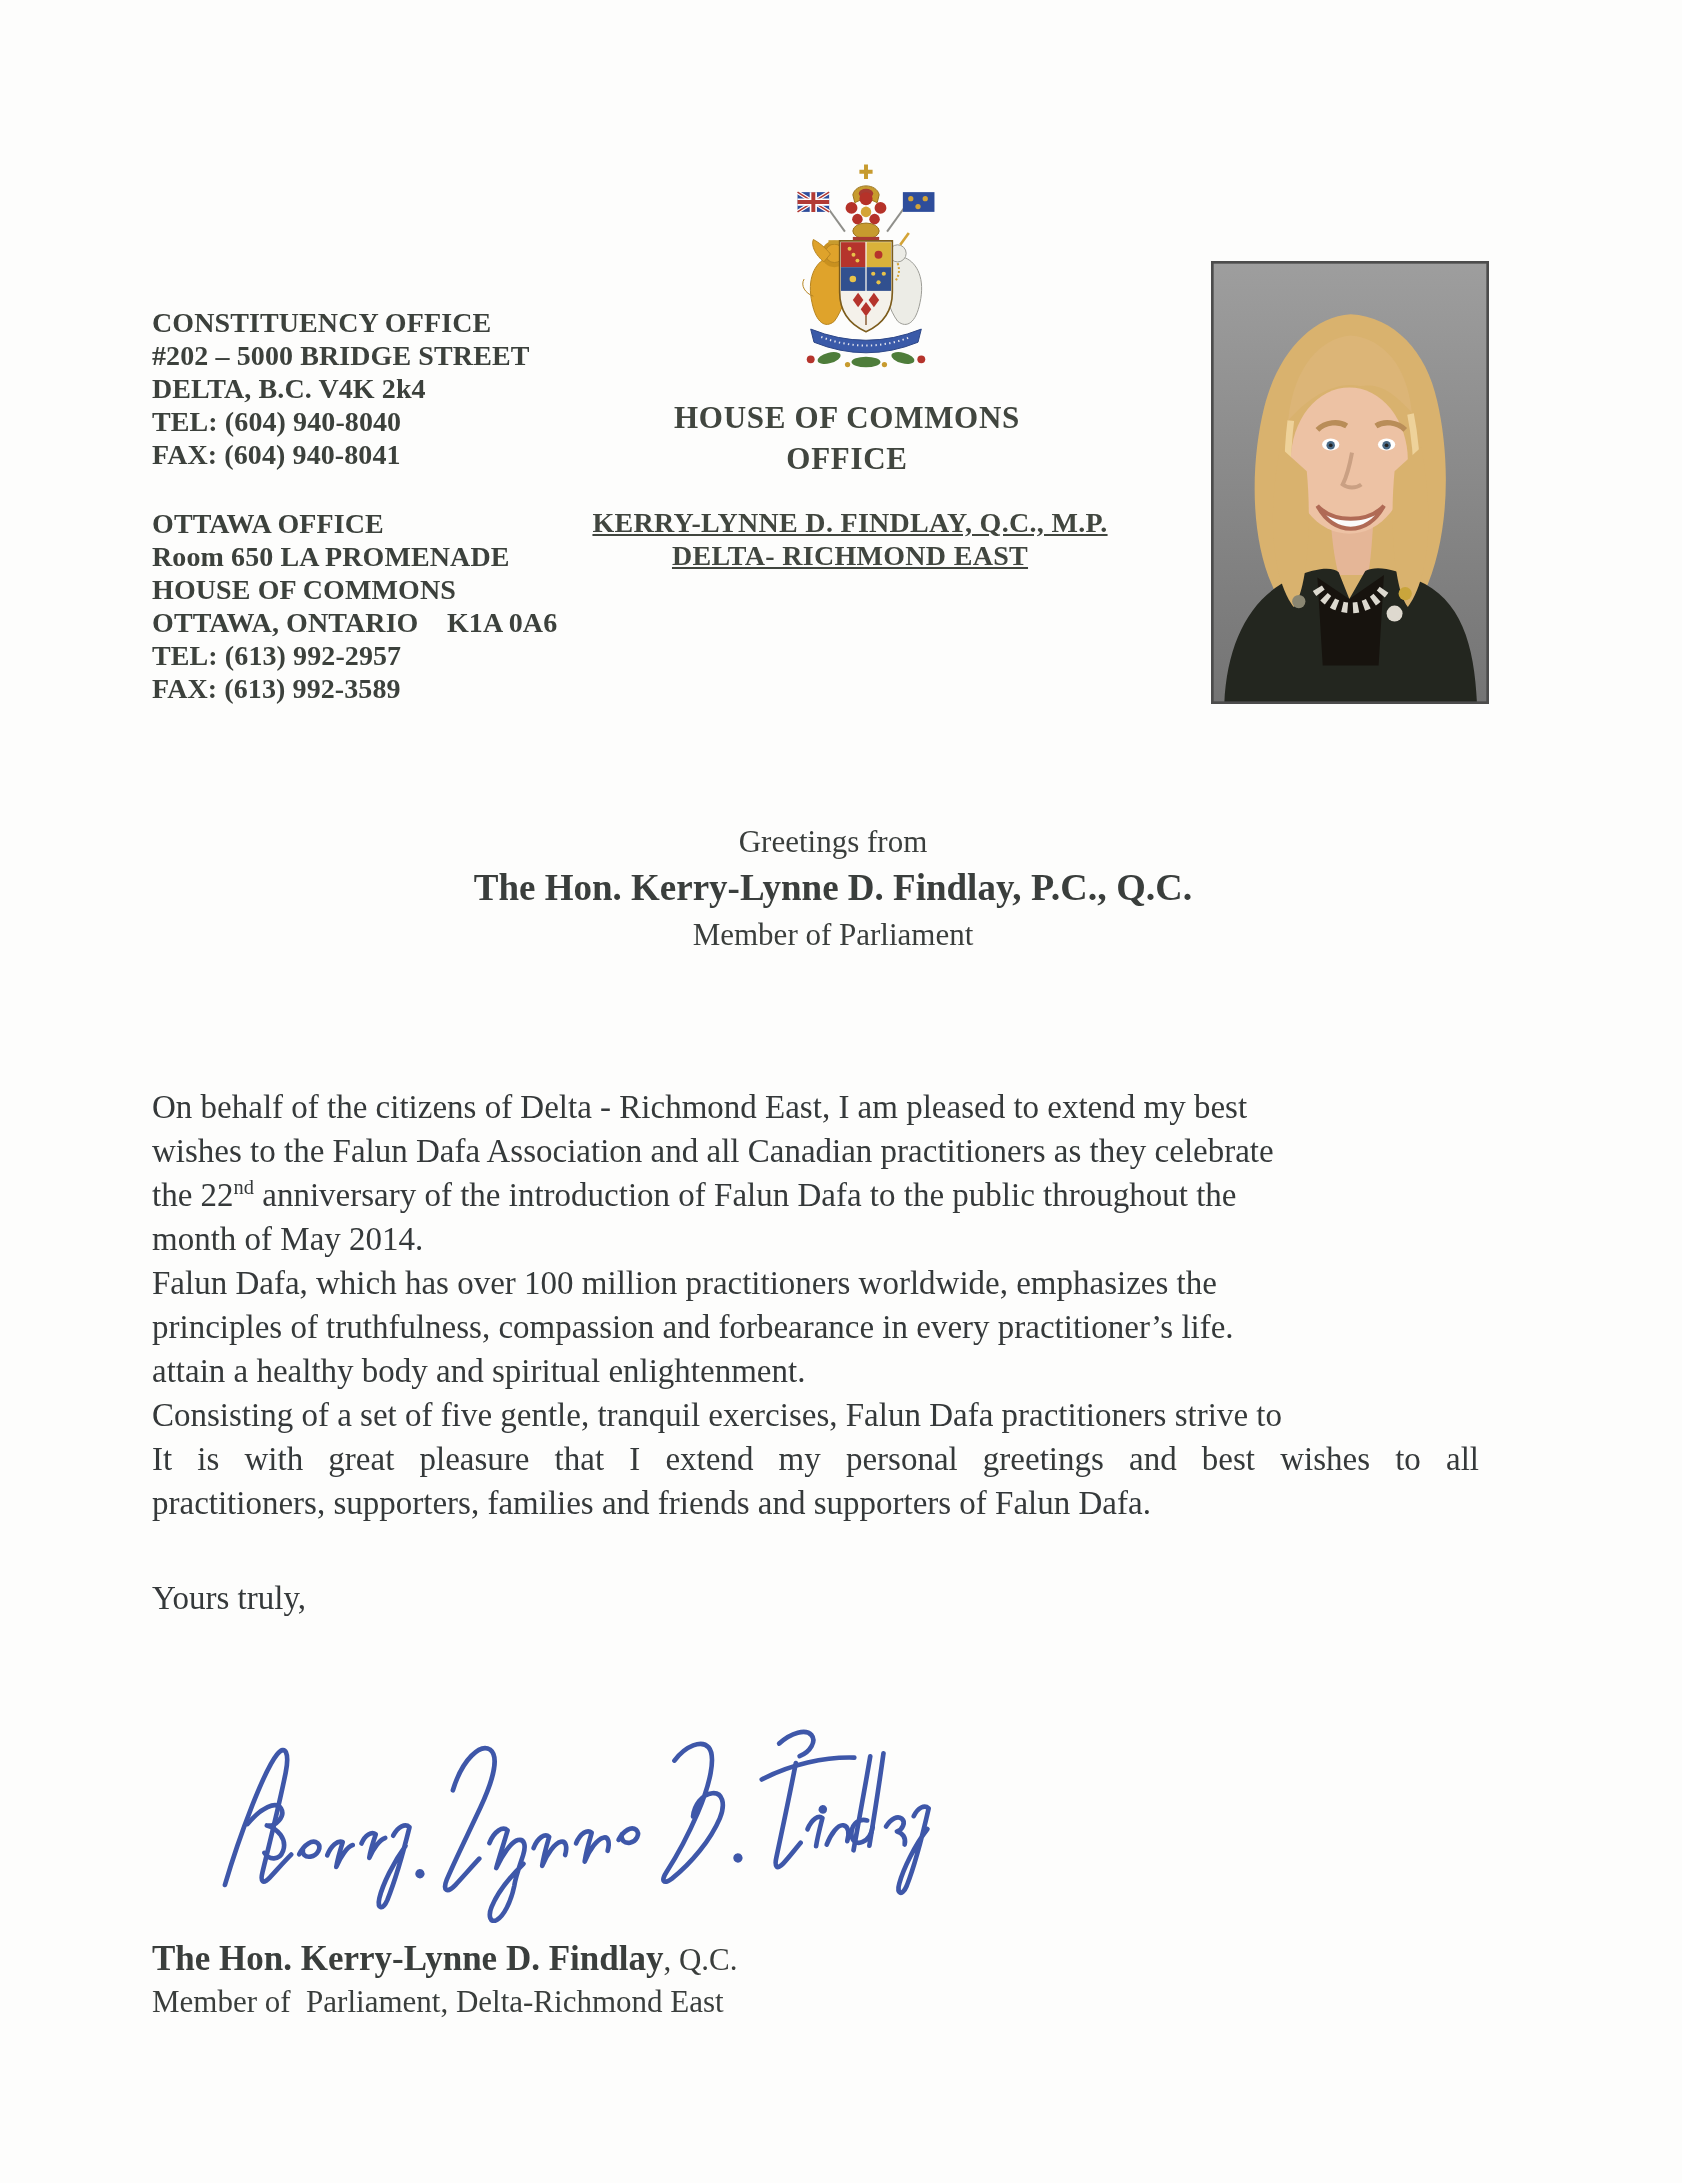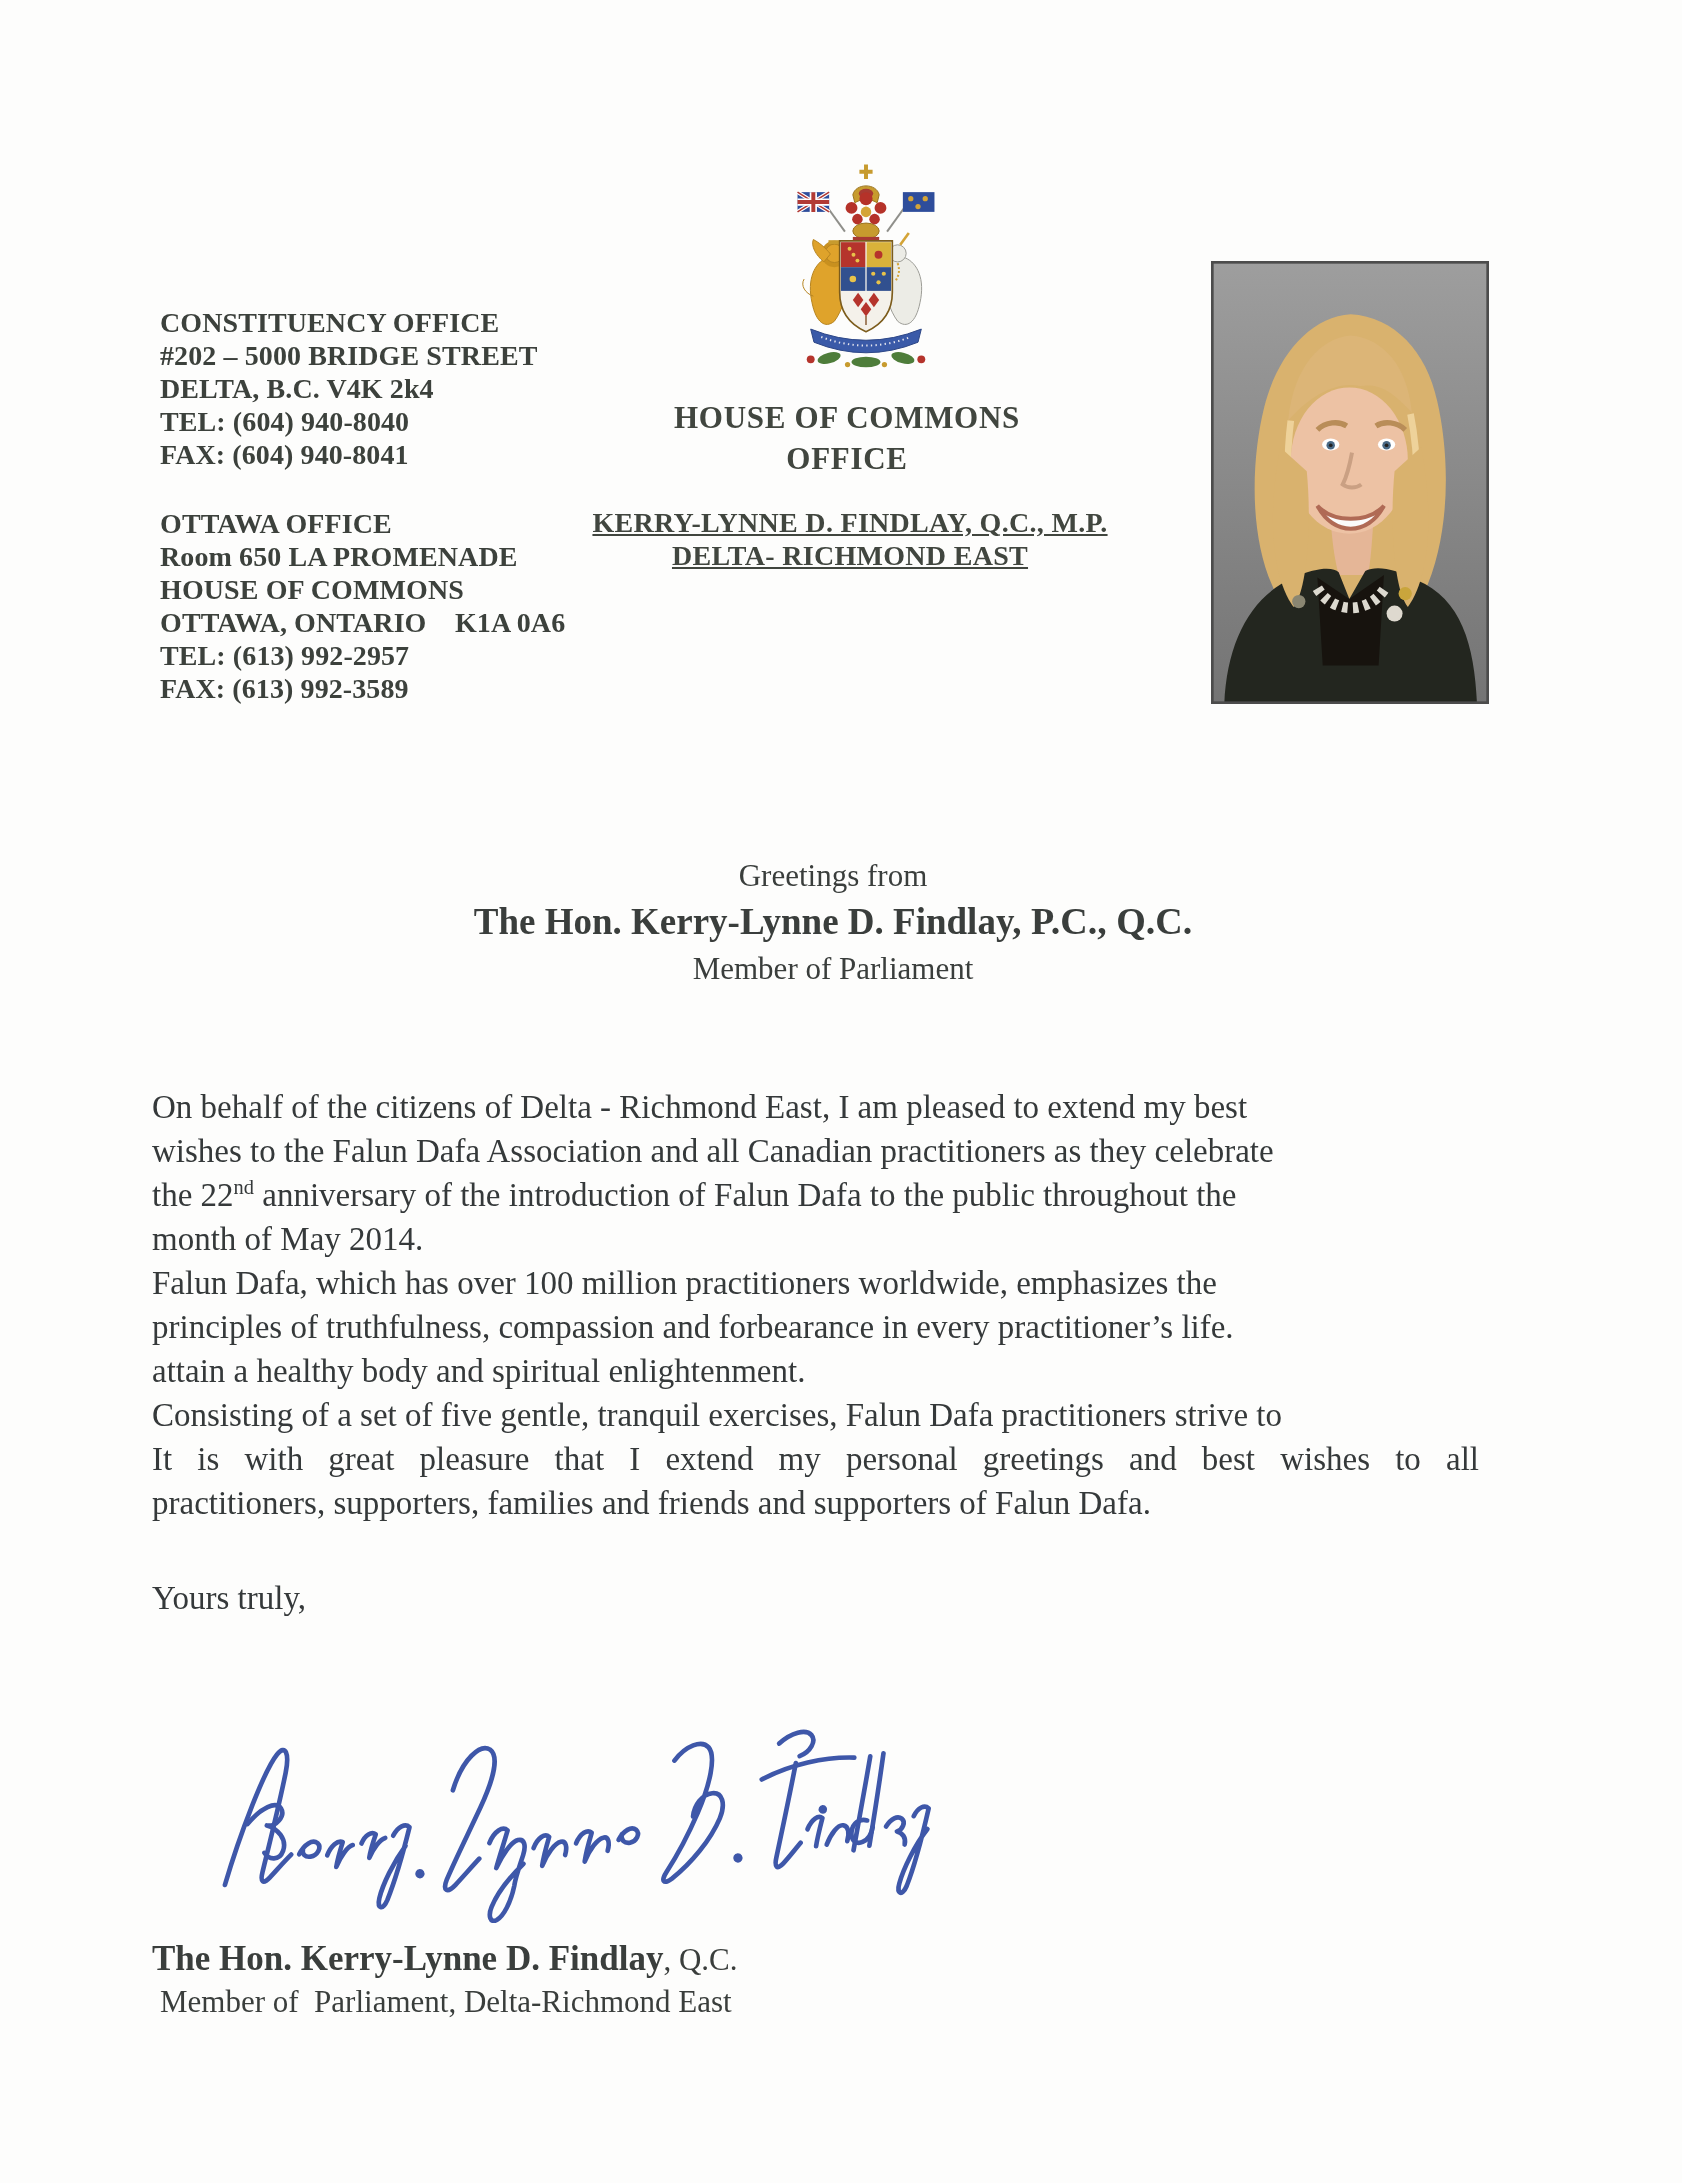--- a/index.html
+++ b/index.html
@@ -8,21 +8,21 @@
     width: 1683px; height: 2183px;
     position: relative;
     font-family: "Liberation Serif", serif;
   }
   .page {
     position: absolute; left: 0; top: 0;
     width: 1683px; height: 2183px;
     background: #fdfdfc;
     overflow: hidden;
   }
-  .pre { white-space: pre-wrap; margin-left: 8px; }
+  .pre { white-space: pre-wrap; }
 
   
   .office-block {
     position: absolute;
     font-weight: bold;
     font-size: 28px;
     line-height: 33px;
     color: #3c413c;
     letter-spacing: 0.1px;
   }
@@ -54,21 +54,21 @@
 
   
   .photo {
     position: absolute; left: 1211px; top: 261px;
     width: 278px; height: 443px;
   }
   .photo svg { width: 100%; height: 100%; display: block; }
 
   
   .greeting {
-    position: absolute; left: 833px; top: 855px;
+    position: absolute; left: 833px; top: 821px;
     transform: translateX(-50%);
     text-align: center; white-space: nowrap;
     color: #3a3e3c;
   }
   .greeting-intro { font-size: 31px; line-height: 41px; }
   .greeting-name { font-size: 37px; line-height: 51px; font-weight: bold; }
   .greeting-name .honorifics { font-size: 38px; }
   .greeting-role { font-size: 31px; line-height: 43px; }
 
   

